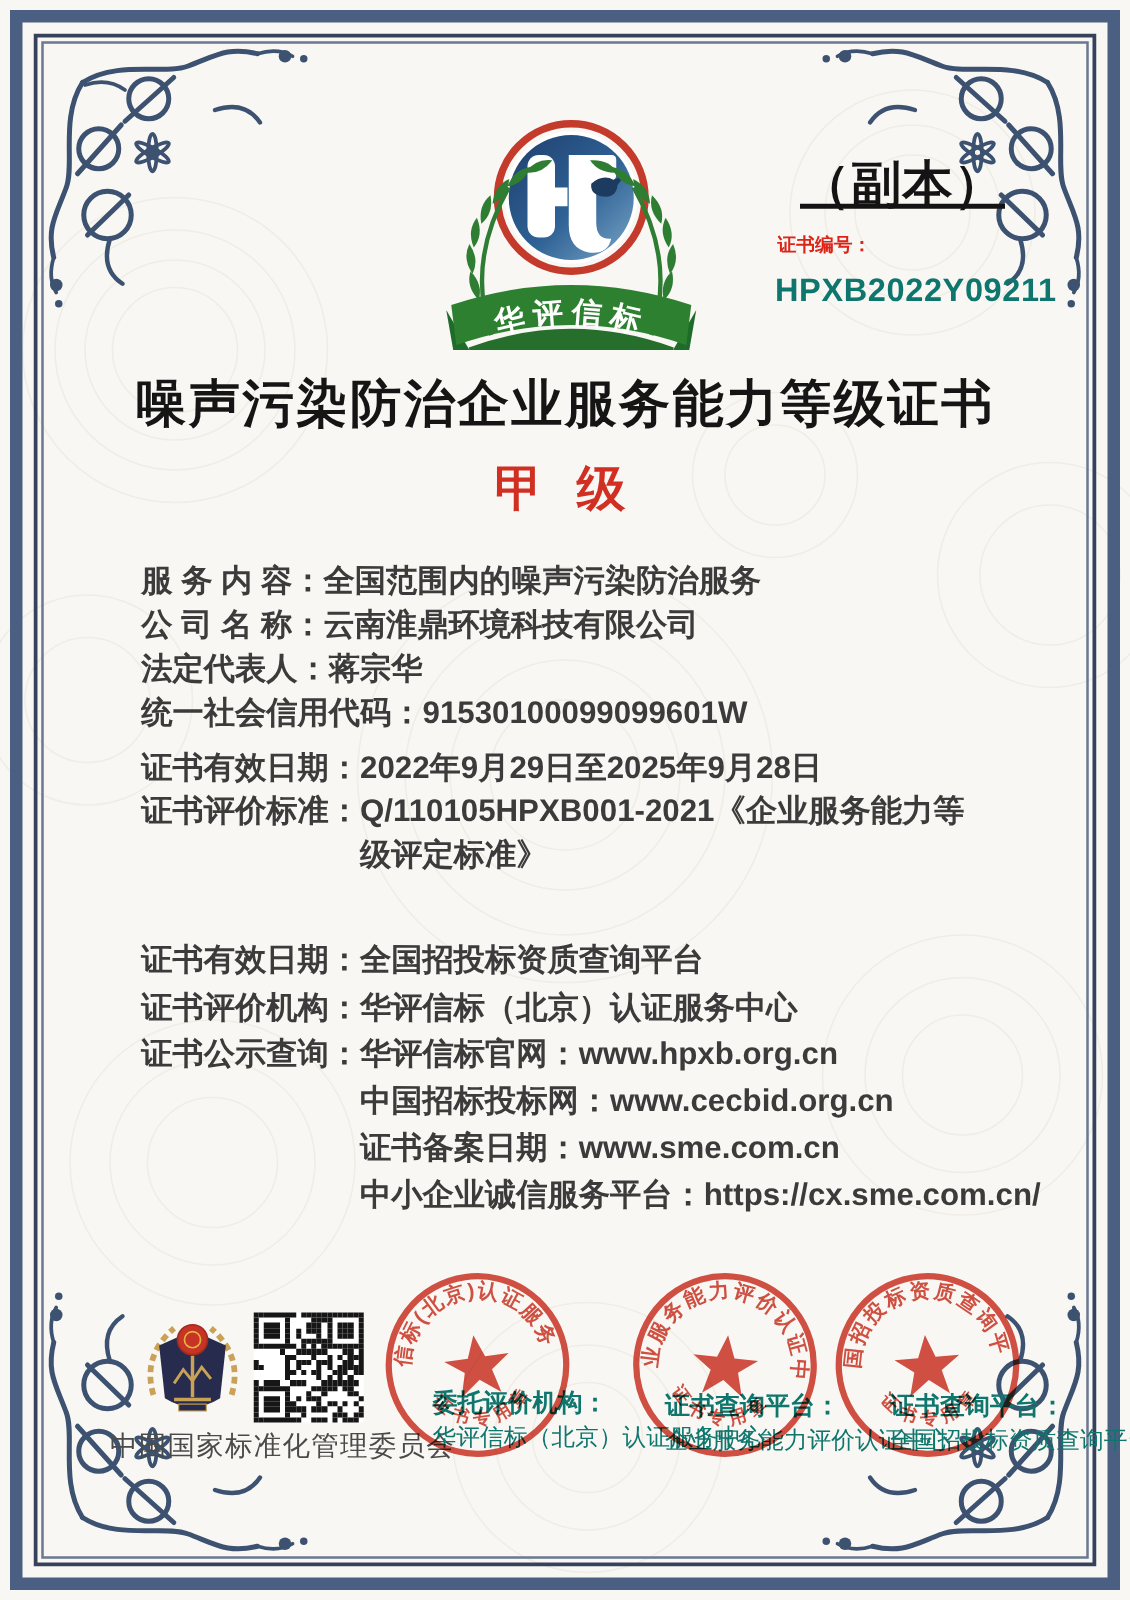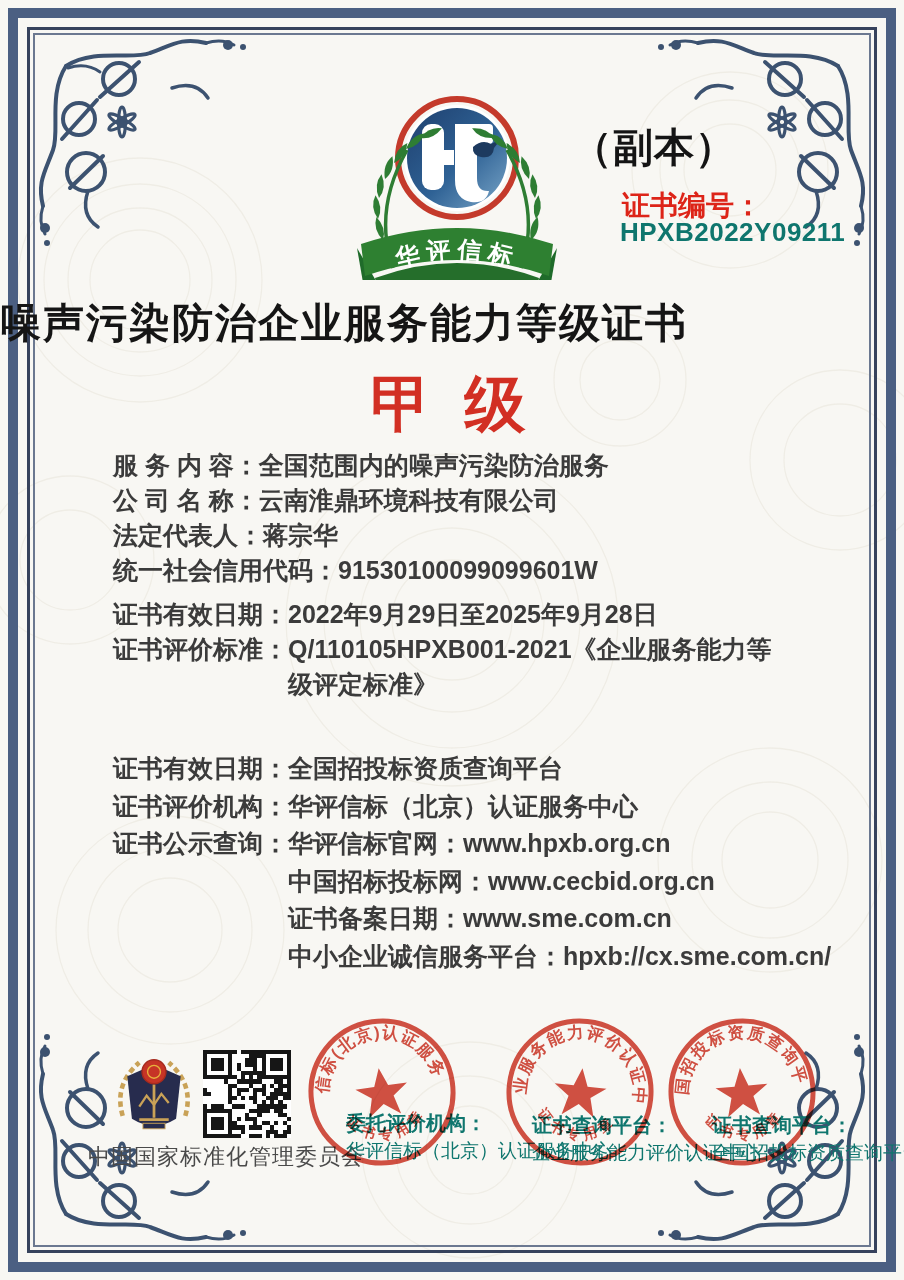--- a/index.html
+++ b/index.html
@@ -10,25 +10,25 @@
   .frame1{position:absolute;inset:27px;border:3px solid #36425c;pointer-events:none;}
   .frame2{position:absolute;inset:33px;border:2px solid #6b7890;pointer-events:none;}
   .corner{position:absolute;width:235px;height:235px;pointer-events:none;}
   .corner.tl{left:22px;top:22px;}
   .corner.tr{right:22px;top:22px;transform:scaleX(-1);}
   .corner.bl{left:22px;bottom:22px;transform:scaleY(-1);}
   .corner.br{right:22px;bottom:22px;transform:scale(-1,-1);}
   .bg-tex{position:absolute;inset:0;pointer-events:none;}
   
   .logo{position:absolute;left:327px;top:80px;width:260px;height:200px;}
-  .copy-label{position:absolute;left:572px;top:120px;font-size:40px;font-weight:700;color:#141414;letter-spacing:1px;}
-  .certno-label{position:absolute;left:622px;top:187px;font-size:28px;font-weight:700;color:#dd2418;}
+  .copy-label{position:absolute;left:640px;top:120px;font-size:40px;font-weight:700;color:#141414;letter-spacing:1px;text-decoration:underline;}
+  .certno-label{position:absolute;left:622px;top:187px;font-size:15px;font-weight:700;color:#dd2418;}
   .certno{position:absolute;left:620px;top:217px;font-size:26px;font-weight:700;color:#0f766e;letter-spacing:.5px;}
-  .title{position:absolute;left:0;top:296px;width:904px;text-align:left;font-size:41px;font-weight:800;color:#151515;letter-spacing:2px;white-space:nowrap;}
-  .grade{position:absolute;left:0;top:364px;width:904px;text-align:center;font-size:61px;font-weight:800;color:#d22f23;letter-spacing:8px;}
+  .title{position:absolute;left:0;top:296px;width:904px;text-align:center;font-size:41px;font-weight:800;color:#151515;letter-spacing:2px;white-space:nowrap;}
+  .grade{position:absolute;left:0;top:364px;width:904px;text-align:center;font-size:39px;font-weight:800;color:#d22f23;letter-spacing:8px;}
   
   .block{position:absolute;left:113px;font-size:25px;font-weight:700;color:#3b3b3b;}
   .b1{top:448px;line-height:35px;}
   .b2{top:597px;line-height:35px;}
   .b3{top:750px;line-height:37.5px;}
   .row{display:flex;white-space:nowrap;}
   .row .lbl{flex:0 0 auto;}
   .row .val2line{white-space:nowrap;}
   .indent{display:inline-block;width:7em;flex:0 0 auto;}
   
@@ -332,21 +332,21 @@
     <div class="row" data-name="info-row">
         <span class="indent"></span>
         <span>中国招标投标网：www.cecbid.org.cn</span>
       </div>
     <div class="row" data-name="info-row">
         <span class="indent"></span>
         <span>证书备案日期：www.sme.com.cn</span>
       </div>
     <div class="row" data-name="info-row">
         <span class="indent"></span>
-        <span>中小企业诚信服务平台：hpxb://cx.sme.com.cn/</span>
+        <span>中小企业诚信服务平台：https://cx.sme.com.cn/</span>
       </div>
   </div>
 
   <div class="authority" data-name="standards-authority-block">
     <svg class="emblem" data-name="samr-emblem-icon" viewBox="0 0 100 100">
       <path d="M16,76 Q6,42 34,18" fill="none" stroke="#c9a257" stroke-width="5" stroke-dasharray="6 4"></path>
       <path d="M84,76 Q94,42 66,18" fill="none" stroke="#c9a257" stroke-width="5" stroke-dasharray="6 4"></path>
       <path d="M50,20 L79,33 L74,79 Q50,94 26,79 L21,33 Z" fill="#272c4e"></path>
       <circle cx="50" cy="28" r="13" fill="#c63426" stroke="#a52a1e" stroke-width="1.5"></circle>
       <circle cx="50" cy="28" r="7" fill="none" stroke="#e8b23c" stroke-width="1.5"></circle>

